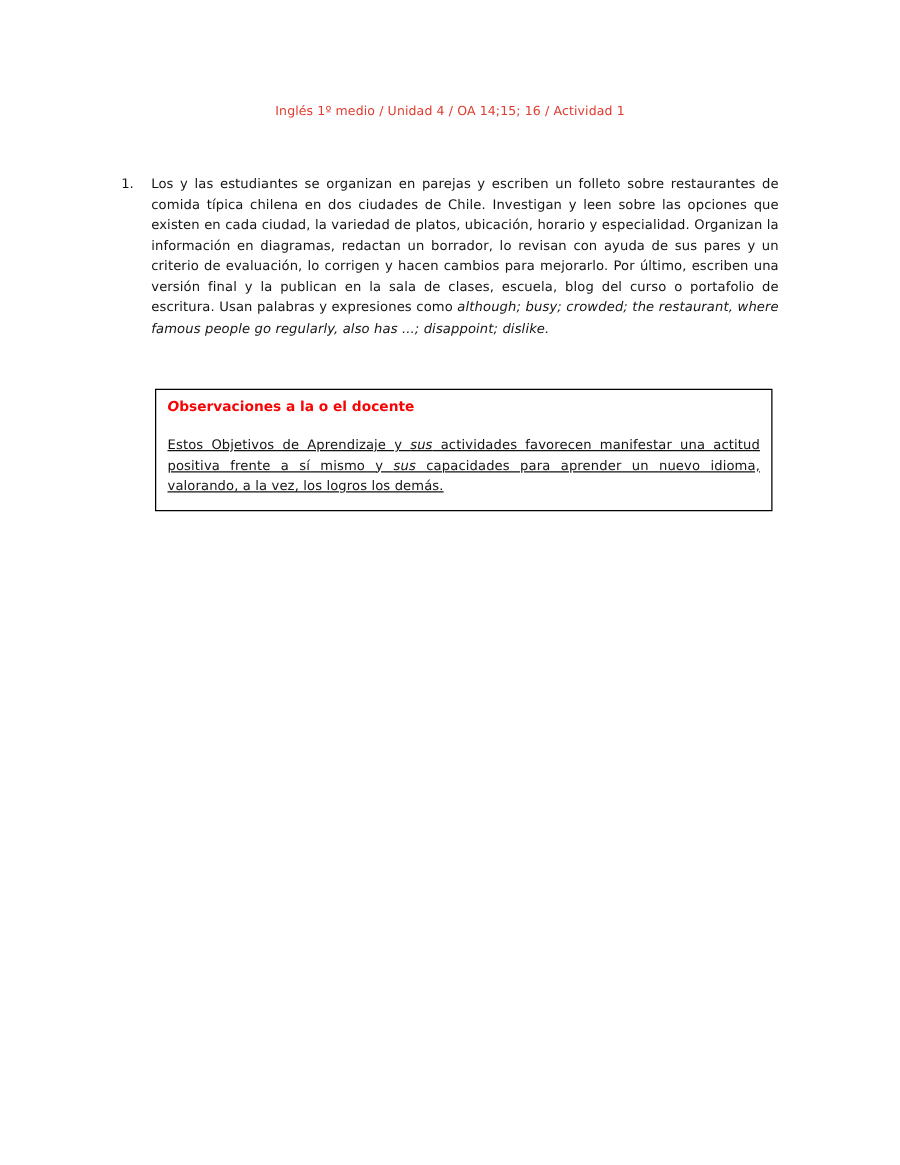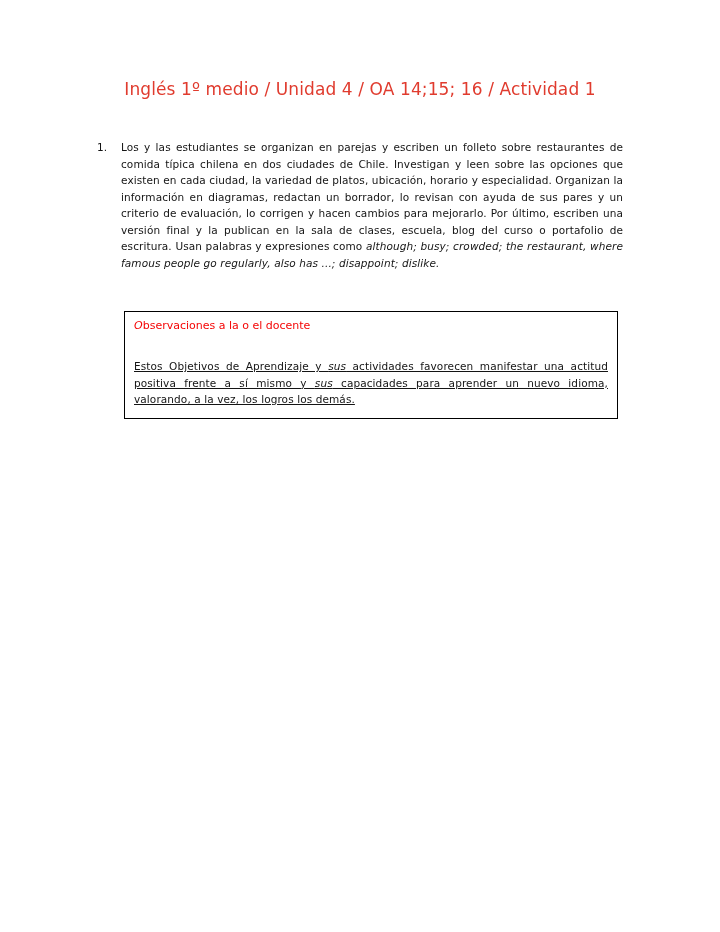--- a/index.html
+++ b/index.html
@@ -20,21 +20,21 @@
     height: 932px;
     background: #ffffff;
     overflow: hidden;
   }
   .doc-title {
     position: absolute;
     top: 81px;
     left: 0;
     width: 100%;
     text-align: center;
-    font-size: 17px;
+    font-size: 10px;
     line-height: 17px;
     color: var(--title-red, #e03b2e);
     letter-spacing: 0.1px;
   }
   .activity {
     position: absolute;
     top: 139px;
     left: 97px;
     width: 526px;
     display: flex;
@@ -58,24 +58,24 @@
     position: absolute;
     top: 311px;
     left: 124px;
     width: 474px;
     border: 1px solid var(--box-border, #000000);
     padding: 7px 9px 10px 9px;
     background: #ffffff;
   }
   .note-heading {
     color: var(--note-heading-red, #f50505);
-    font-weight: normal;
+    font-weight: bold;
     font-size: 11px;
     line-height: 14px;
-    margin: 0 0 25px 0;
+    margin: 0 0 15px 0;
   }
   .note-body {
     margin: 0;
     font-size: 10.5px;
     line-height: 16.5px;
     text-align: justify;
     letter-spacing: 0.1px;
     text-decoration: underline;
   }
   i { font-style: italic; }

